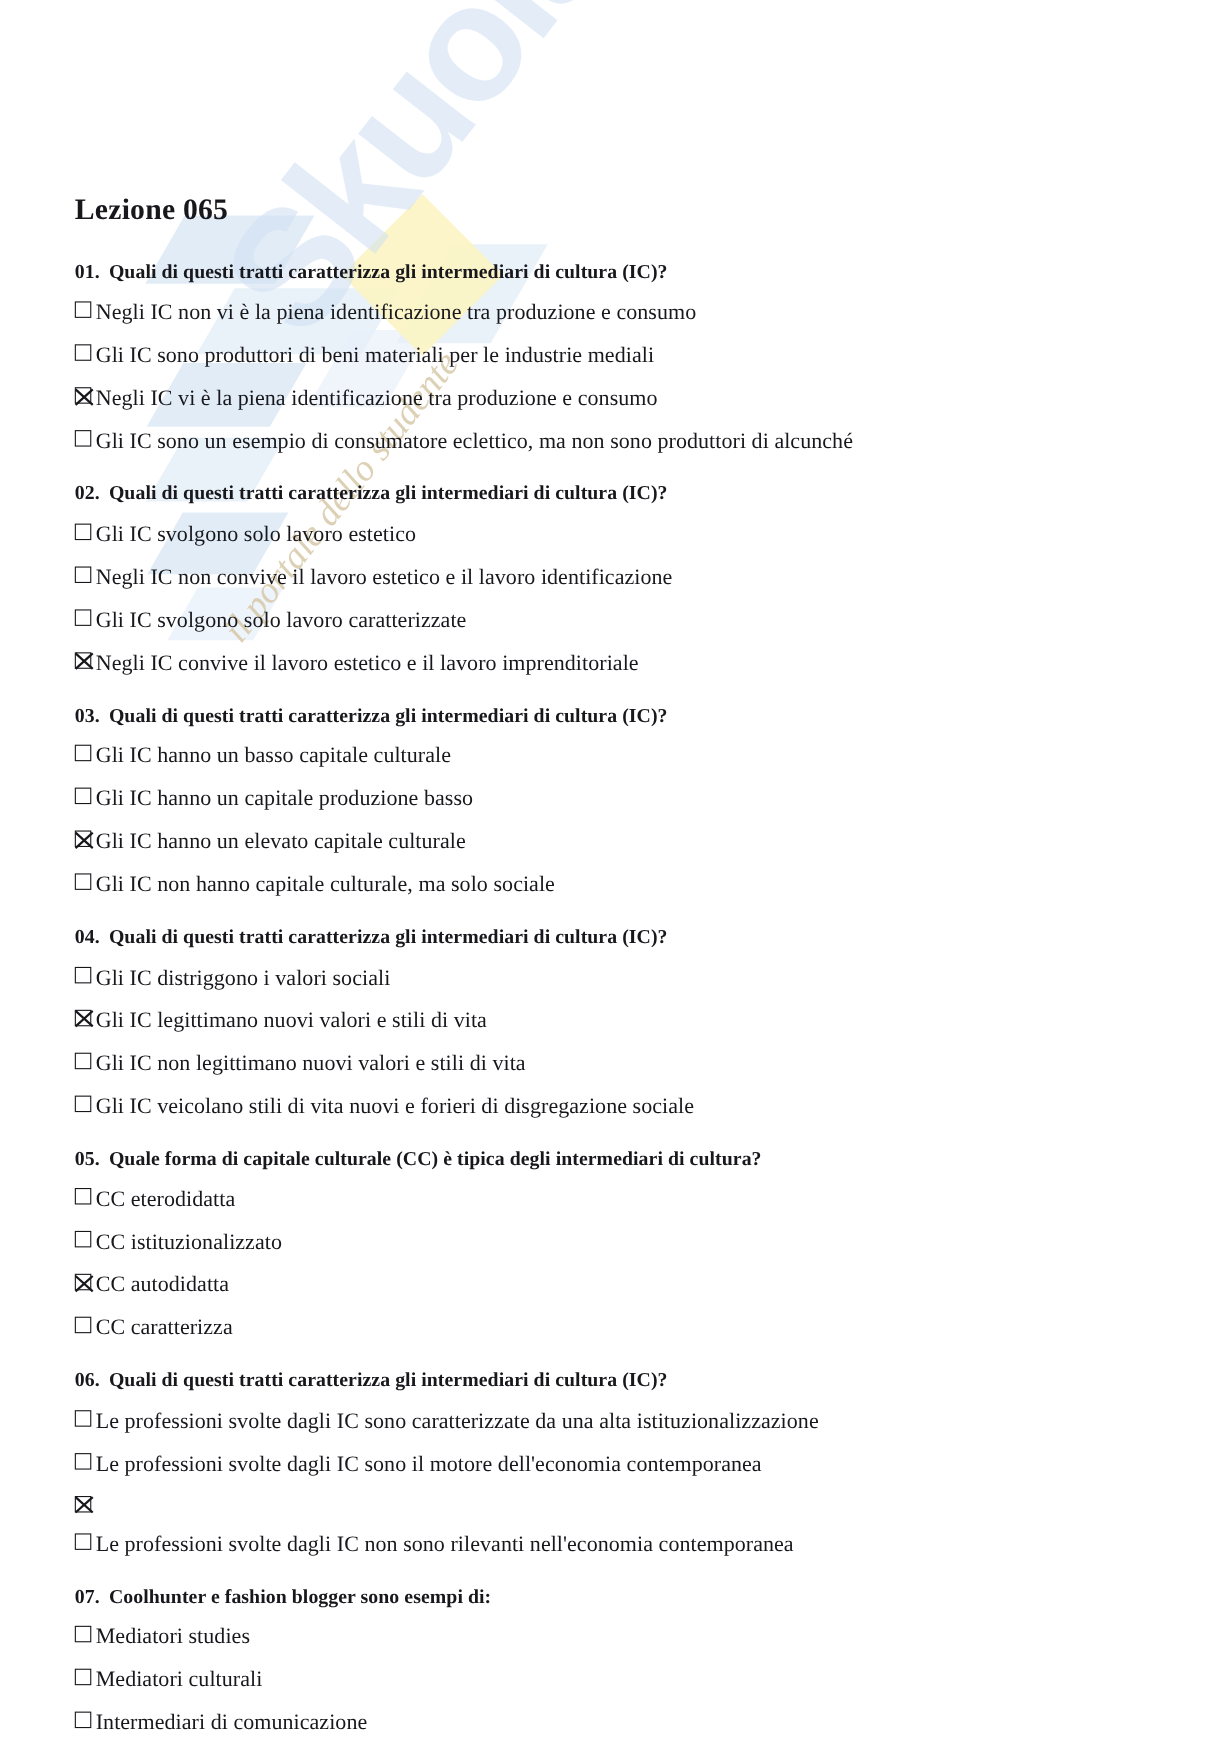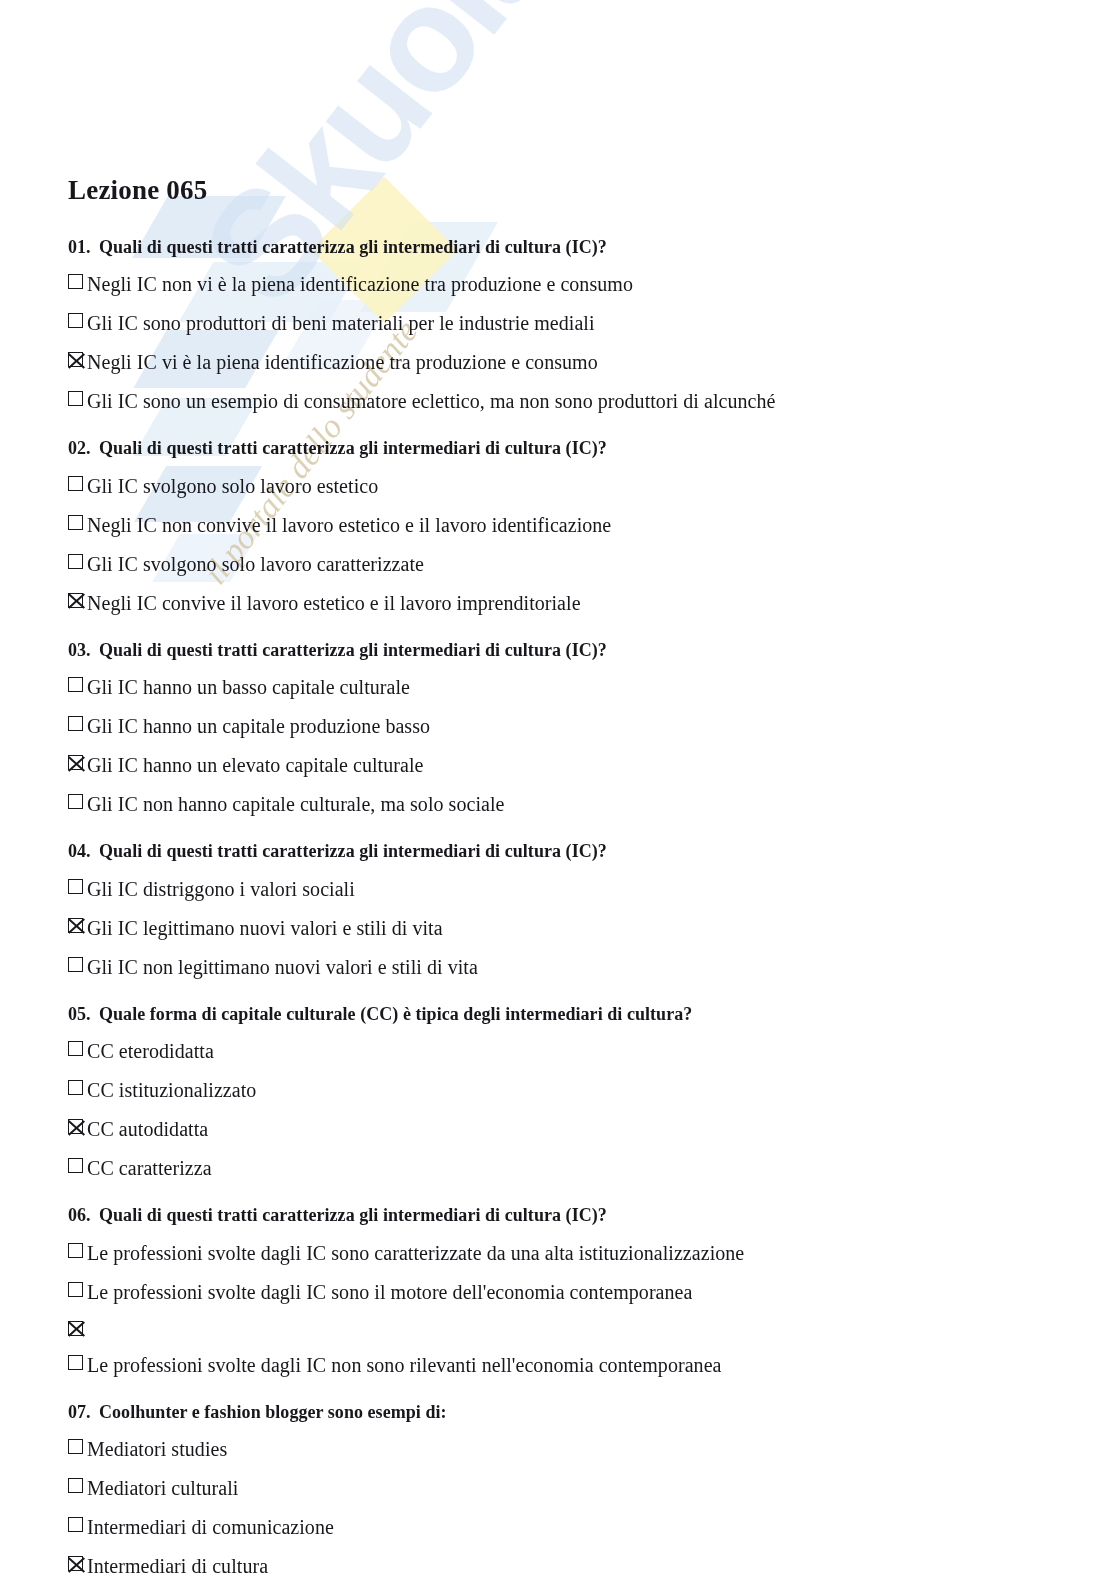--- a/index.html
+++ b/index.html
@@ -232,20 +232,24 @@
             <span class="opt-text">Gli IC distriggono i valori sociali</span>
           </div>
           <div class="option-row">
             <span class="cb checked"></span>
             <span class="opt-text">Gli IC legittimano nuovi valori e stili di vita</span>
           </div>
           <div class="option-row">
             <span class="cb"></span>
             <span class="opt-text">Gli IC non legittimano nuovi valori e stili di vita</span>
           </div>
+          <div class="option-row">
+            <span class="cb"></span>
+            <span class="opt-text">Gli IC veicolano stili di vita nuovi e forieri di disgregazione sociale</span>
+          </div>
         </div>
         <div class="question-block">
           <div class="question-head">
             <span class="q-num">05.</span>
             <span class="q-text">Quale forma di capitale culturale (CC) è tipica degli intermediari di cultura?</span>
           </div>
           <div class="option-row">
             <span class="cb"></span>
             <span class="opt-text">CC eterodidatta</span>
           </div>

